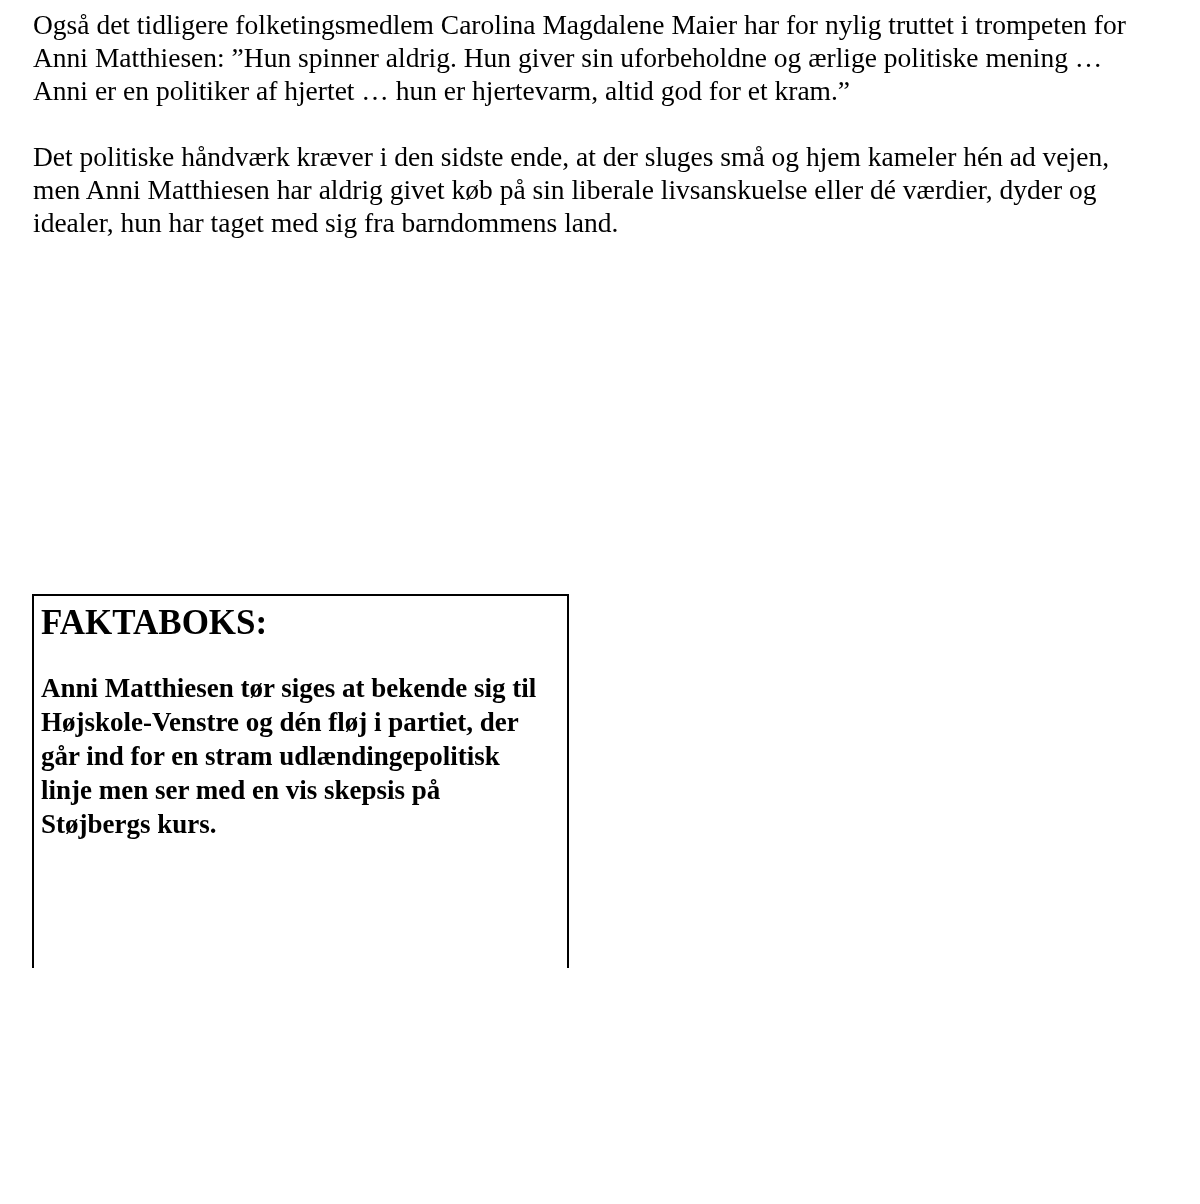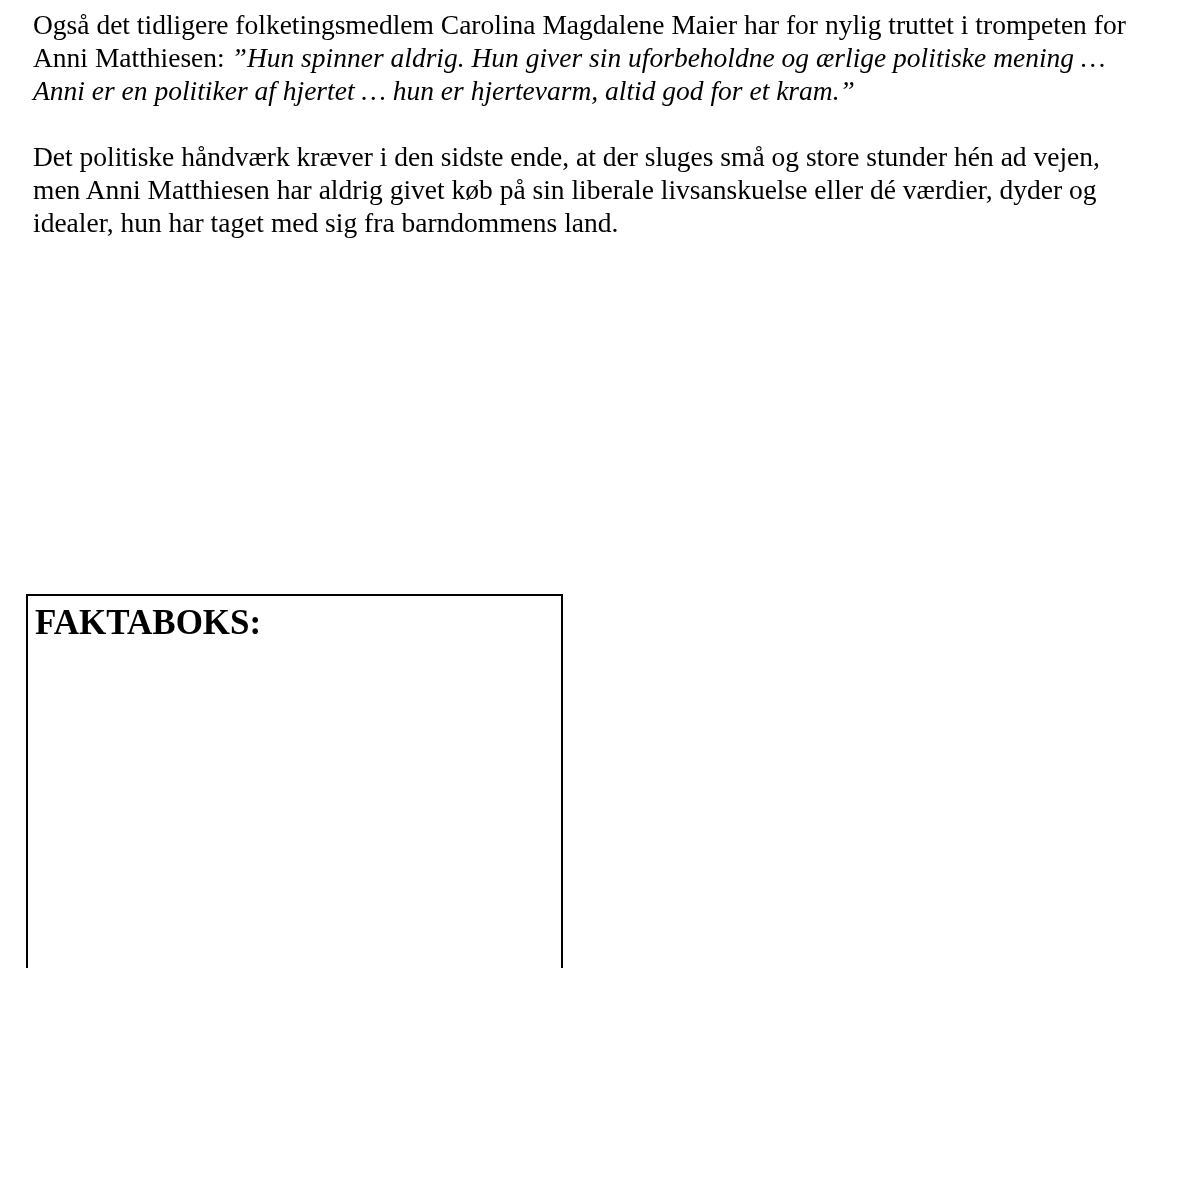--- a/index.html
+++ b/index.html
@@ -19,25 +19,24 @@
     padding: 8px 0 0 33px;
   }
   .article p.body-par {
     font-size: 27.5px;
     line-height: 33px;
     margin: 0 0 33px 0;
     white-space: pre-line;
     max-width: 1165px;
   }
   .italic {
-    font-style: italic;
   }
   .faktaboks {
     position: absolute;
-    left: 26px;
+    left: 32px;
     top: 594px;
     width: 537px;
     height: 602px;
     border: 2px solid #000000;
     box-sizing: border-box;
     padding: 5px 8px 0 7px;
     overflow: hidden;
     background: #ffffff;
   }
   .faktaboks-title {
@@ -57,22 +56,27 @@
 </style>
 </head>
 <body>
 
 <div class="page">
 
   <div class="article">
     <p class="body-par"><span>Også det tidligere folketingsmedlem Carolina Magdalene Maier har for nylig truttet i trompeten for
 Anni Matthiesen: </span><span class="italic">”Hun spinner aldrig. Hun giver sin uforbeholdne og ærlige politiske mening …
 Anni er en politiker af hjertet … hun er hjertevarm, altid god for et kram.”</span></p>
-    <p class="body-par"><span>Det politiske håndværk kræver i den sidste ende, at der sluges små og store stunder hén ad vejen,
+    <p class="body-par"><span>Det politiske håndværk kræver i den sidste ende, at der sluges små og hjem kameler hén ad vejen,
 men Anni Matthiesen har aldrig givet køb på sin liberale livsanskuelse eller dé værdier, dyder og
 idealer, hun har taget med sig fra barndommens land.</span></p>
   </div>
 
   <div class="faktaboks">
     <div class="faktaboks-title">FAKTABOKS:</div>
+    <p class="fakta-par">Anni Matthiesen tør siges at bekende sig til
+Højskole-Venstre og dén fløj i partiet, der
+går ind for en stram udlændingepolitisk
+linje men ser med en vis skepsis på
+Støjbergs kurs.</p>
   </div>
 
 </div>
 
 </body></html>

